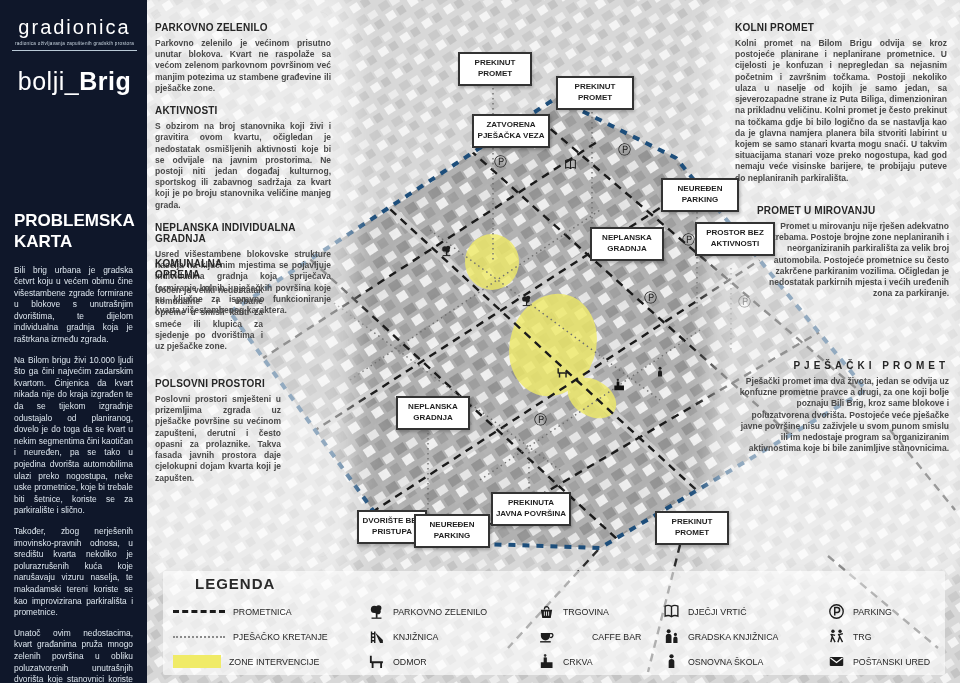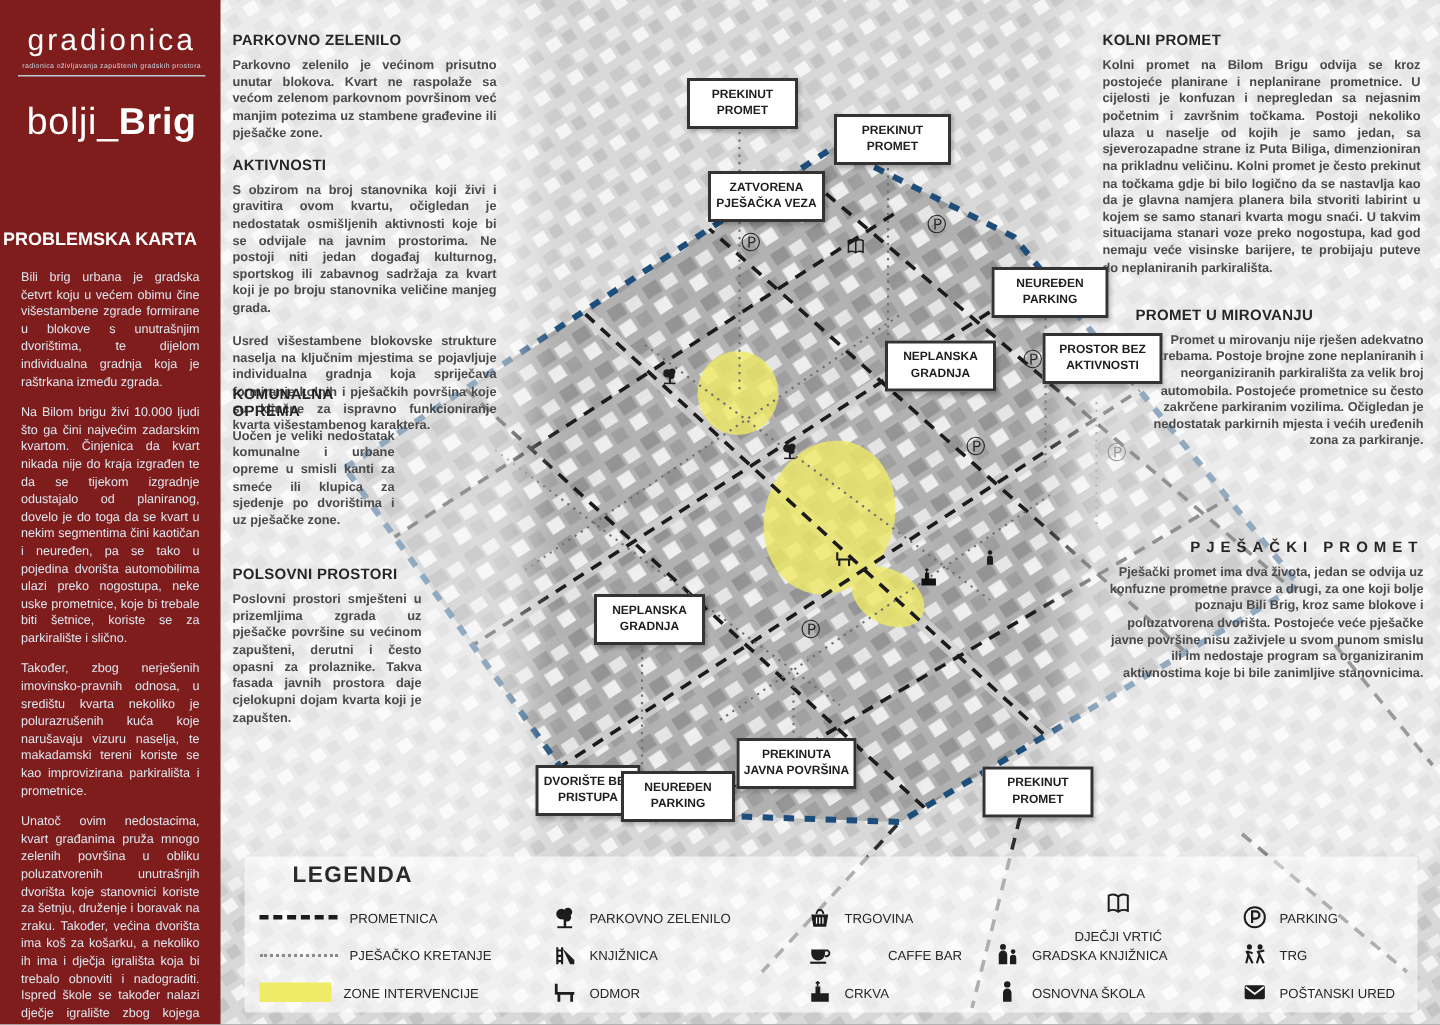--- a/index.html
+++ b/index.html
@@ -5,29 +5,29 @@
   html,body{margin:0;padding:0;background:#888;}
   .poster{position:relative;width:960px;height:683px;overflow:hidden;
           font-family:"Liberation Sans",sans-serif;background:#d9dadb;}
   .abs{position:absolute;}
 
   
   .wash{position:absolute;background:rgba(255,255,255,.52);
         box-shadow:0 0 24px 24px rgba(255,255,255,.52);border-radius:10px;}
 
   
-  .sidebar{position:absolute;left:0;top:0;width:147px;height:683px;background:#7f1d1d;color:#e9eef4;}
+  .sidebar{position:absolute;left:0;top:0;width:147px;height:683px;background:#0f172a;color:#e9eef4;}
   .logo{padding:16px 10px 0 12px;text-align:center;}
   .logo-word{font-size:20px;font-weight:400;letter-spacing:2px;color:#fff;}
   .logo-tag{font-size:4.6px;letter-spacing:.3px;color:#cdd9e4;margin-top:2px;
             border-bottom:1px solid #b9c9d6;padding-bottom:4px;}
   .project{margin-top:16px;font-size:25px;color:#fff;letter-spacing:.5px;}
   .project .light{font-weight:400;}
   .project .bold{font-weight:bold;}
-  .sb-head{padding:0 2px;margin-top:56px;font-size:12px;font-weight:bold;color:#fff;line-height:1.25;}
+  .sb-head{padding:0 14px;margin-top:114px;font-size:17px;font-weight:bold;color:#fff;line-height:1.25;}
   .sb-body{padding:0 14px;margin-top:12px;font-size:8.4px;line-height:1.38;text-align:justify;color:#dde6ee;}
   .sb-body p{margin:0 0 9px 0;}
 
   
   .col{position:absolute;color:#3a3a3a;}
   .sec-h{font-size:10px;font-weight:bold;color:#262626;margin:0 0 5px 0;letter-spacing:.2px;}
   .sec-b{font-size:8.5px;line-height:1.32;text-align:justify;margin:0 0 11px 0;font-weight:bold;color:#4a4a4a;}
   .right-align .sec-b{text-align:right;}
   .sp-head{letter-spacing:4px;text-align:right;}
 
@@ -222,20 +222,21 @@
       <p>Također, zbog nerješenih imovinsko-pravnih odnosa, u središtu kvarta nekoliko je polurazrušenih kuća koje narušavaju vizuru naselja, te makadamski tereni koriste se kao improvizirana parkirališta i prometnice.</p>
       <p>Unatoč ovim nedostacima, kvart građanima pruža mnogo zelenih površina u obliku poluzatvorenih unutrašnjih dvorišta koje stanovnici koriste za šetnju, druženje i boravak na zraku. Također, većina dvorišta ima koš za košarku, a nekoliko ih ima i dječja igrališta koja bi trebalo obnoviti i nadograditi. Ispred škole se također nalazi dječje igralište zbog kojega velik broj obitelji i boravi na tom prostoru. Plato ispred škole načinjen je u obliku amfiteatra, ali nije iskorišten.</p>
     </div>
   </div>
 
   <div class="col" style="left:155px;top:22px;width:176px;">
     <div class="sec-h">PARKOVNO ZELENILO</div>
     <div class="sec-b">Parkovno zelenilo je većinom prisutno unutar blokova. Kvart ne raspolaže sa većom zelenom parkovnom površinom već manjim potezima uz stambene građevine ili pješačke zone.</div>
     <div class="sec-h">AKTIVNOSTI</div>
     <div class="sec-b">S obzirom na broj stanovnika koji živi i gravitira ovom kvartu, očigledan je nedostatak osmišljenih aktivnosti koje bi se odvijale na javnim prostorima. Ne postoji niti jedan događaj kulturnog, sportskog ili zabavnog sadržaja za kvart koji je po broju stanovnika veličine manjeg grada.</div>
+    <div class="sec-h">NEPLANSKA INDIVIDUALNA GRADNJA</div>
     <div class="sec-b">Usred višestambene blokovske strukture naselja na ključnim mjestima se pojavljuje individualna gradnja koja spriječava formiranje kolnih i pješačkih površina koje su ključne za ispravno funkcioniranje kvarta višestambenog karaktera.</div>
   </div>
   <div class="col" style="left:155px;top:258px;width:108px;">
     <div class="sec-h">KOMUNALNA OPREMA</div>
     <div class="sec-b">Uočen je veliki nedostatak komunalne i urbane opreme u smisli kanti za smeće ili klupica za sjedenje po dvorištima i uz pješačke zone.</div>
   </div>
   <div class="col" style="left:155px;top:378px;width:126px;">
     <div class="sec-h">POLSOVNI PROSTORI</div>
     <div class="sec-b">Poslovni prostori smješteni u prizemljima zgrada uz pješačke površine su većinom zapušteni, derutni i često opasni za prolaznike. Takva fasada javnih prostora daje cjelokupni dojam kvarta koji je zapušten.</div>
   </div>
@@ -325,21 +326,21 @@
       </div>
       <div class="litem" style="grid-column:3;grid-row:3;">
         <div class="licon">
             <svg viewBox="0 0 24 24">
               <use href="#ic-church"></use>
             </svg>
           </div>
         <div class="lab">CRKVA</div>
       </div>
 
-      <div class="litem" style="grid-column:4;grid-row:1;flex-direction:column;">
+      <div class="litem" style="grid-column:4;grid-row:1;">
         <div class="licon">
             <svg viewBox="0 0 24 24">
               <use href="#ic-book"></use>
             </svg>
           </div>
         <div class="lab">DJEČJI VRTIĆ</div>
       </div>
       <div class="litem" style="grid-column:4;grid-row:2;">
         <div class="licon">
             <svg viewBox="0 0 24 24">

